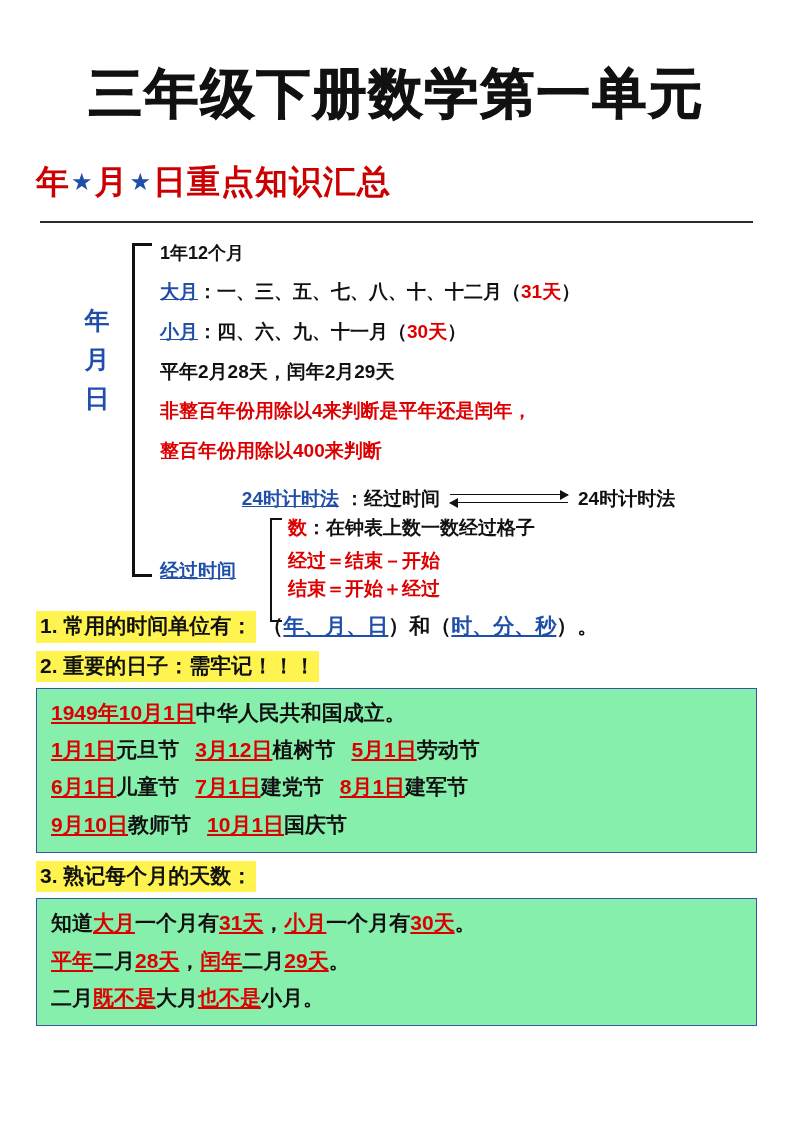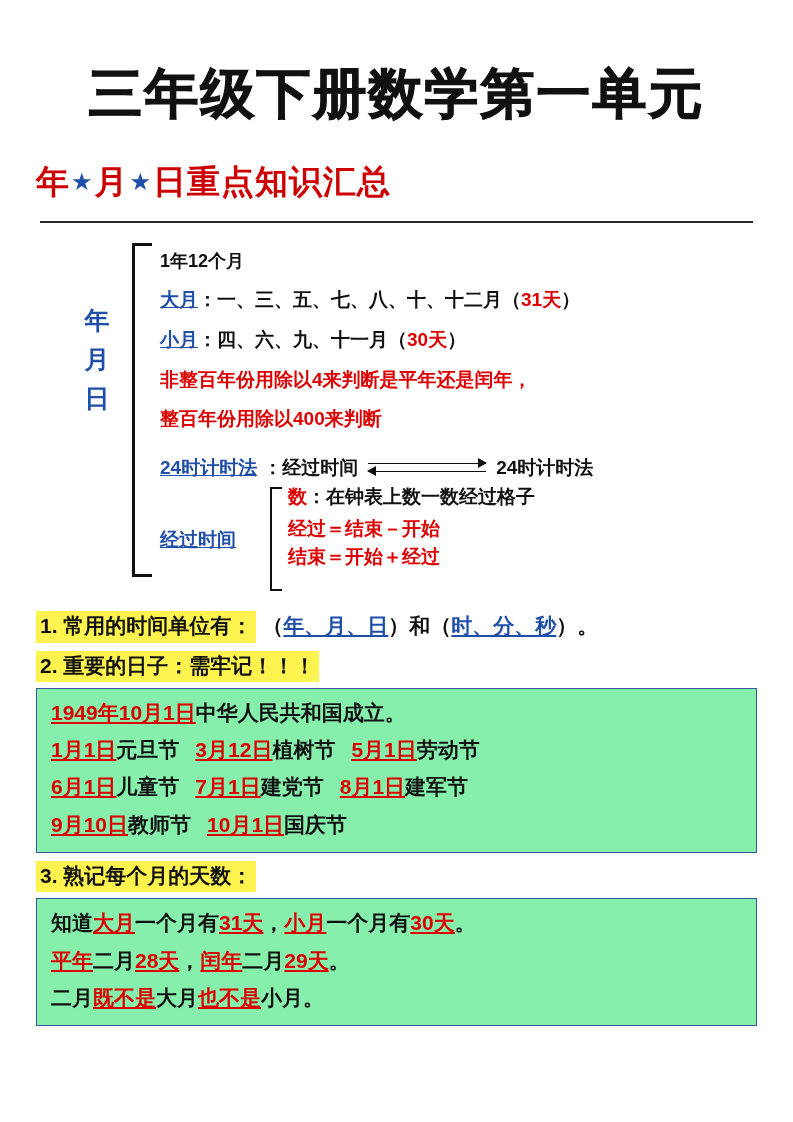--- a/index.html
+++ b/index.html
@@ -83,21 +83,21 @@
     width: 20px;
     height: 334px;
     border-left: 3px solid #111;
     border-top: 3px solid #111;
     border-bottom: 3px solid #111;
     box-sizing: border-box;
   }
   .rows {
     position: absolute;
     left: 124px;
-    top: 12px;
+    top: 4px;
     right: 0;
   }
   .row {
     font-family: "Liberation Sans", "DejaVu Sans", sans-serif;
     font-weight: bold;
     font-size: 19px;
     line-height: 1.4;
     margin-bottom: 13px;
     white-space: nowrap;
   }
@@ -115,20 +115,21 @@
 
   
   .row24 {
     display: flex;
     align-items: center;
     gap: 6px;
     margin-top: 22px;
     font-family: "Liberation Sans", "DejaVu Sans", sans-serif;
     font-weight: bold;
     font-size: 19px;
+    justify-content: center;
   }
   .arrow-pair {
     position: relative;
     width: 118px;
     height: 20px;
     margin: 0 4px;
   }
   .arrow-pair .ln {
     position: absolute;
     left: 0;
@@ -270,20 +271,21 @@
       <div class="row r1 black">1年12个月</div>
 
       <div class="row r2">
         <span class="blue u">大月</span><span class="black">：一、三、五、七、八、十、十二月（</span><span class="red">31天</span><span class="black">）</span>
       </div>
 
       <div class="row r3">
         <span class="blue u">小月</span><span class="black">：四、六、九、十一月（</span><span class="red">30天</span><span class="black">）</span>
       </div>
 
+      <div class="row r4 black">平年2月28天，闰年2月29天</div>
 
       <div class="row r5 red">非整百年份用除以4来判断是平年还是闰年，</div>
 
       <div class="row r6 red">整百年份用除以400来判断</div>
 
       <div class="row24">
         <span class="blue u">24时计时法</span>
           <span class="black">：经过时间</span>
         <span class="arrow-pair">
           <span class="ln top"></span>

